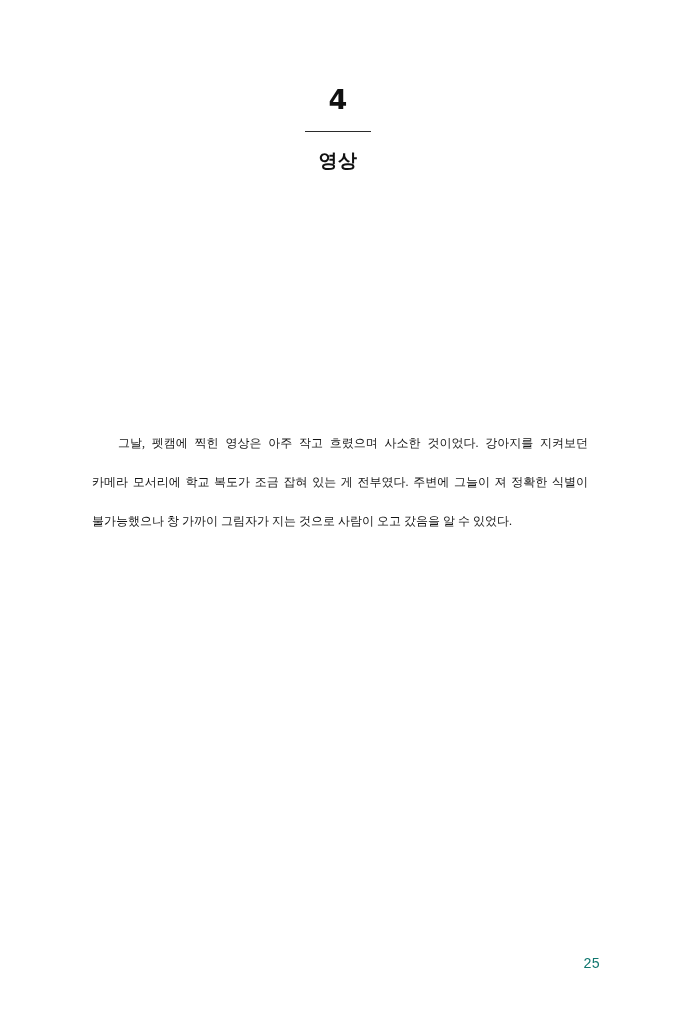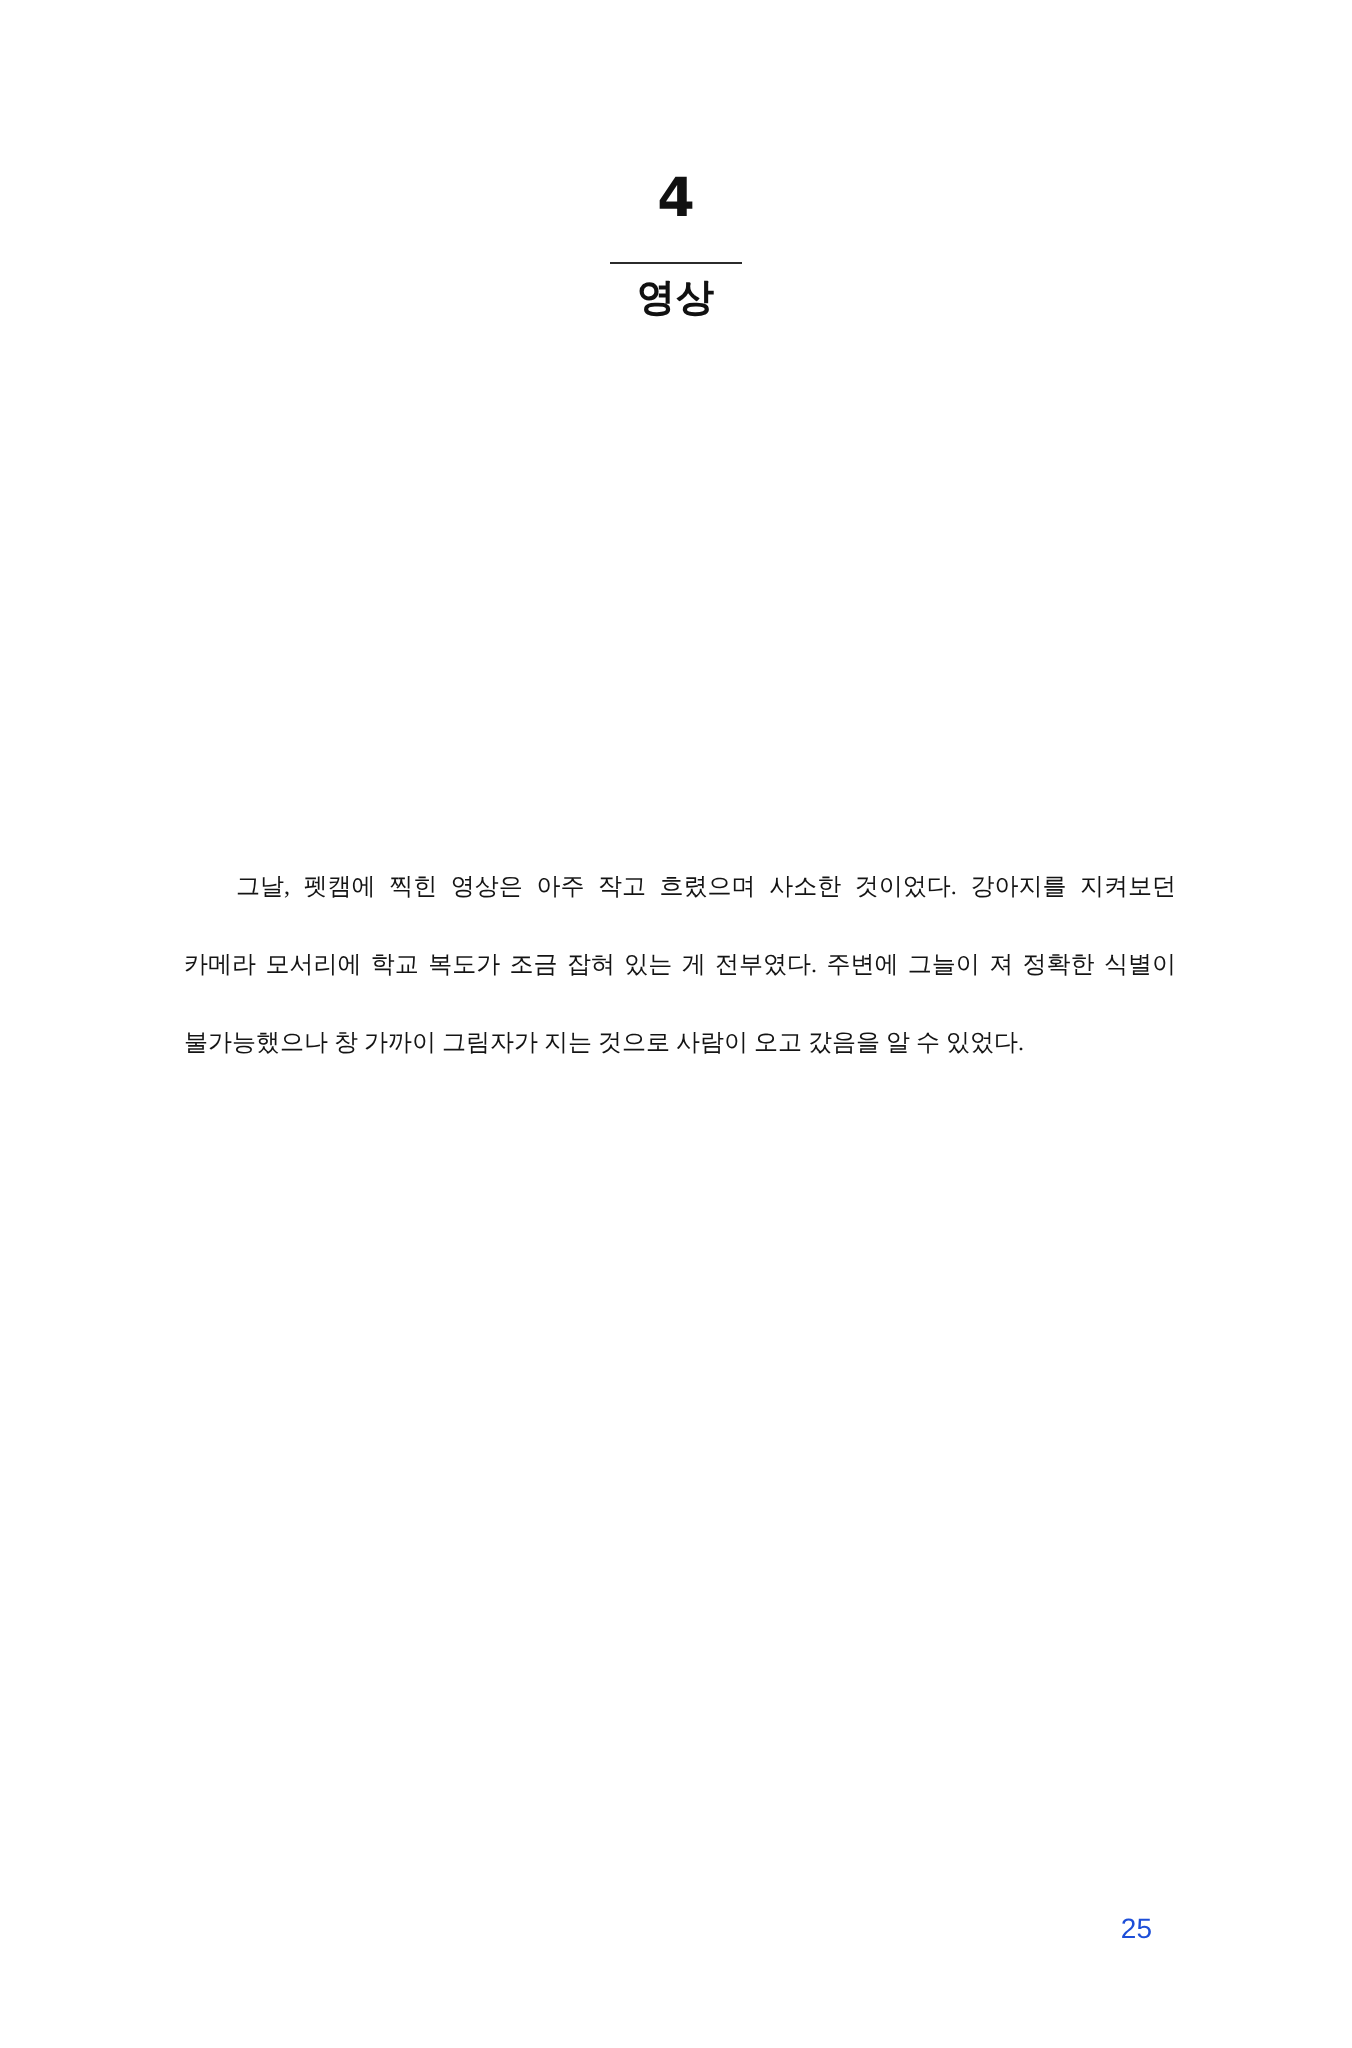--- a/index.html
+++ b/index.html
@@ -35,46 +35,46 @@
   .chapter-rule {
     width: 66px;
     height: 1px;
     background: #2b2b2b;
     margin: 18px auto 0 auto;
   }
   .chapter-title {
     font-family: "DejaVu Sans", sans-serif;
     font-weight: bold;
     font-size: 19px;
-    margin-top: 4px;
+    margin-top: 16px;
     color: #111111;
     letter-spacing: 0.5px;
   }
   .body-text {
     position: absolute;
     top: 424px;
     left: 92px;
     width: 496px;
   }
   .body-text p {
     margin: 0;
     font-size: 12px;
     line-height: 39px;
     text-indent: 26px;
     text-align: justify;
     word-break: keep-all;
     color: #141414;
   }
   .page-number {
     position: absolute;
-    right: 100px;
+    right: 76px;
     bottom: 52px;
-    font-family: Liberation Sans, sans-serif;
+    font-family: Liberation Mono, monospace;
     font-size: 14px;
-    color: #1d4ed8;
+    color: #0f766e;
   }
 </style>
 </head>
 <body>
 
 <div class="page">
 
   <div class="chapter-head">
     <div class="chapter-number">4</div>
     <div class="chapter-rule"></div>

